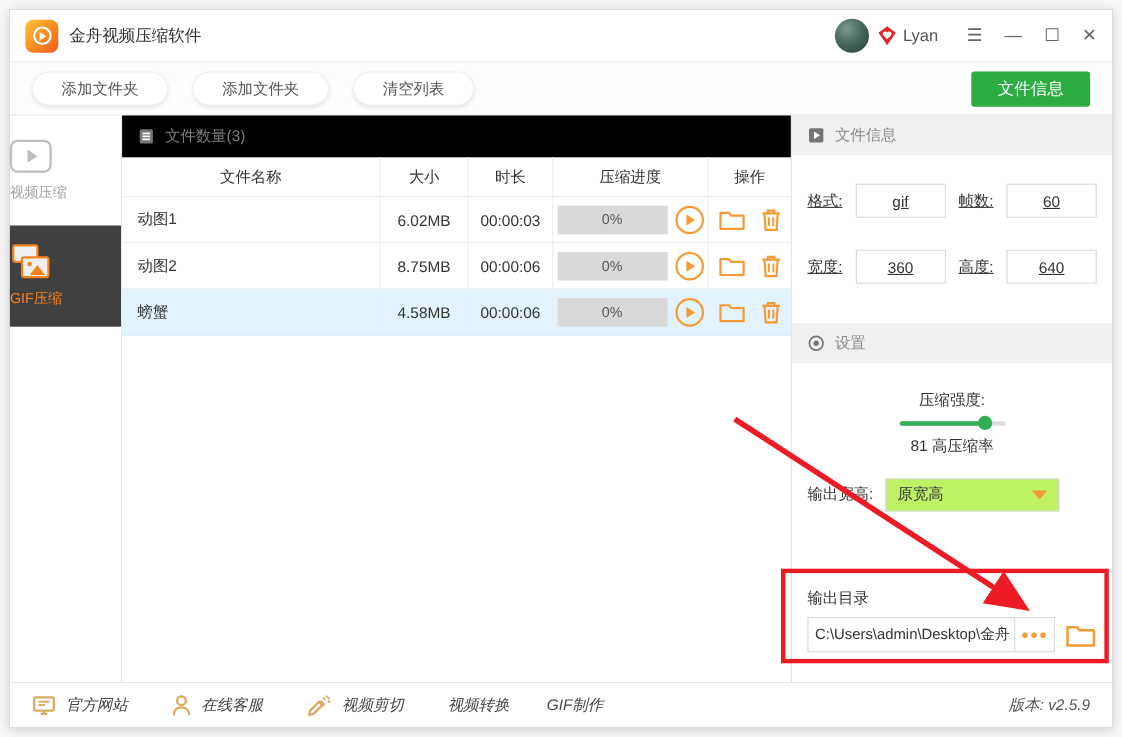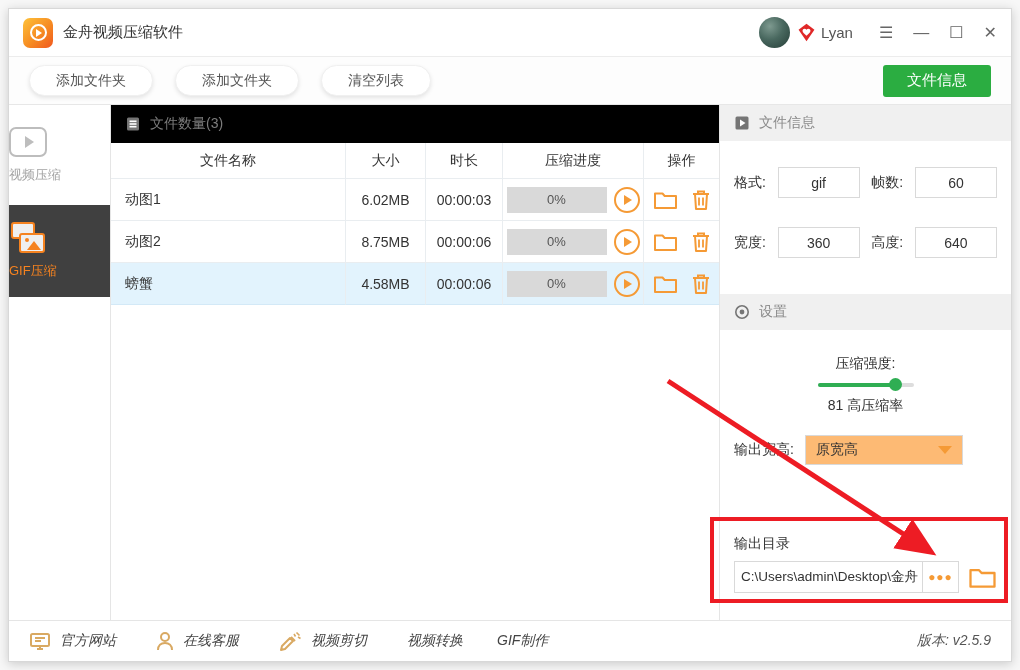--- a/index.html
+++ b/index.html
@@ -83,35 +83,35 @@
   .play-tri { width:0; height:0; border-left:8px solid #f59a35; border-top:5px solid transparent;
     border-bottom:5px solid transparent; margin-left:2px; }
   .ops { display:flex; align-items:center; gap:13px; }
   .tfiller { flex:1; }
 
   
   .rightpanel { width:292px; border-left:1px solid #e5e5e5; flex:0 0 auto;
     display:flex; flex-direction:column; }
   .sec-head { height:36px; background:#f0f0f0; display:flex; align-items:center;
     padding:0 14px; gap:9px; color:#8a8a8a; flex:0 0 auto; }
-  .fields { padding:26px 14px 0 14px; }
+  .fields { padding:26px 14px 0 14px;text-decoration:underline; }
   .frow { display:flex; align-items:center; justify-content:space-between; margin-bottom:29px; }
   .flabel { color:#333; }
   .fbox { width:82px; height:31px; border:1px solid #d9d9d9; display:flex;
     align-items:center; justify-content:center; color:#333; background:#fff; }
   .set-head { margin-top:7px; }
   .slider-row { display:flex; align-items:center; padding:0 14px; margin-top:25px; gap:10px;flex-direction:column; }
   .track { position:relative; width:96px; height:4px; background:#ddd; border-radius:2px; }
   .track-fill { position:absolute; left:0; top:0; height:4px; background:#2fae53; border-radius:2px; }
   .thumb { position:absolute; top:-5px; width:13px; height:13px; border-radius:50%;
     background:#2fae53; }
   .slider-val { color:#333; white-space:nowrap; }
   .dd-row { display:flex; align-items:center; padding:0 14px; margin-top:20px; gap:11px; }
   .dropdown { width:158px; height:30px; border:1px solid #d9d9d9; display:flex;
-    align-items:center; padding:0 10px; background:#fdba74; }
+    align-items:center; padding:0 10px; background:#bef264; }
   .dd-caret { margin-left:auto; width:0; height:0; border-left:7px solid transparent;
     border-right:7px solid transparent; border-top:8px solid #f59a35; }
   .outdir { margin-top:auto; padding:0 14px 27px 14px; }
   .outdir-label { color:#333; margin-bottom:8px; }
   .outdir-row { display:flex; align-items:center; gap:9px; }
   .pathbox { flex:1; height:32px; border:1px solid #d9d9d9; display:flex; align-items:stretch;
     background:#fff; min-width:0; }
   .pathtext { flex:1; display:flex; align-items:center; padding:0 6px; font-size:13.5px;
     color:#333; white-space:nowrap; overflow:hidden; min-width:0; }
   .morebtn { width:36px; border-left:1px solid #d9d9d9; display:flex; align-items:center;

